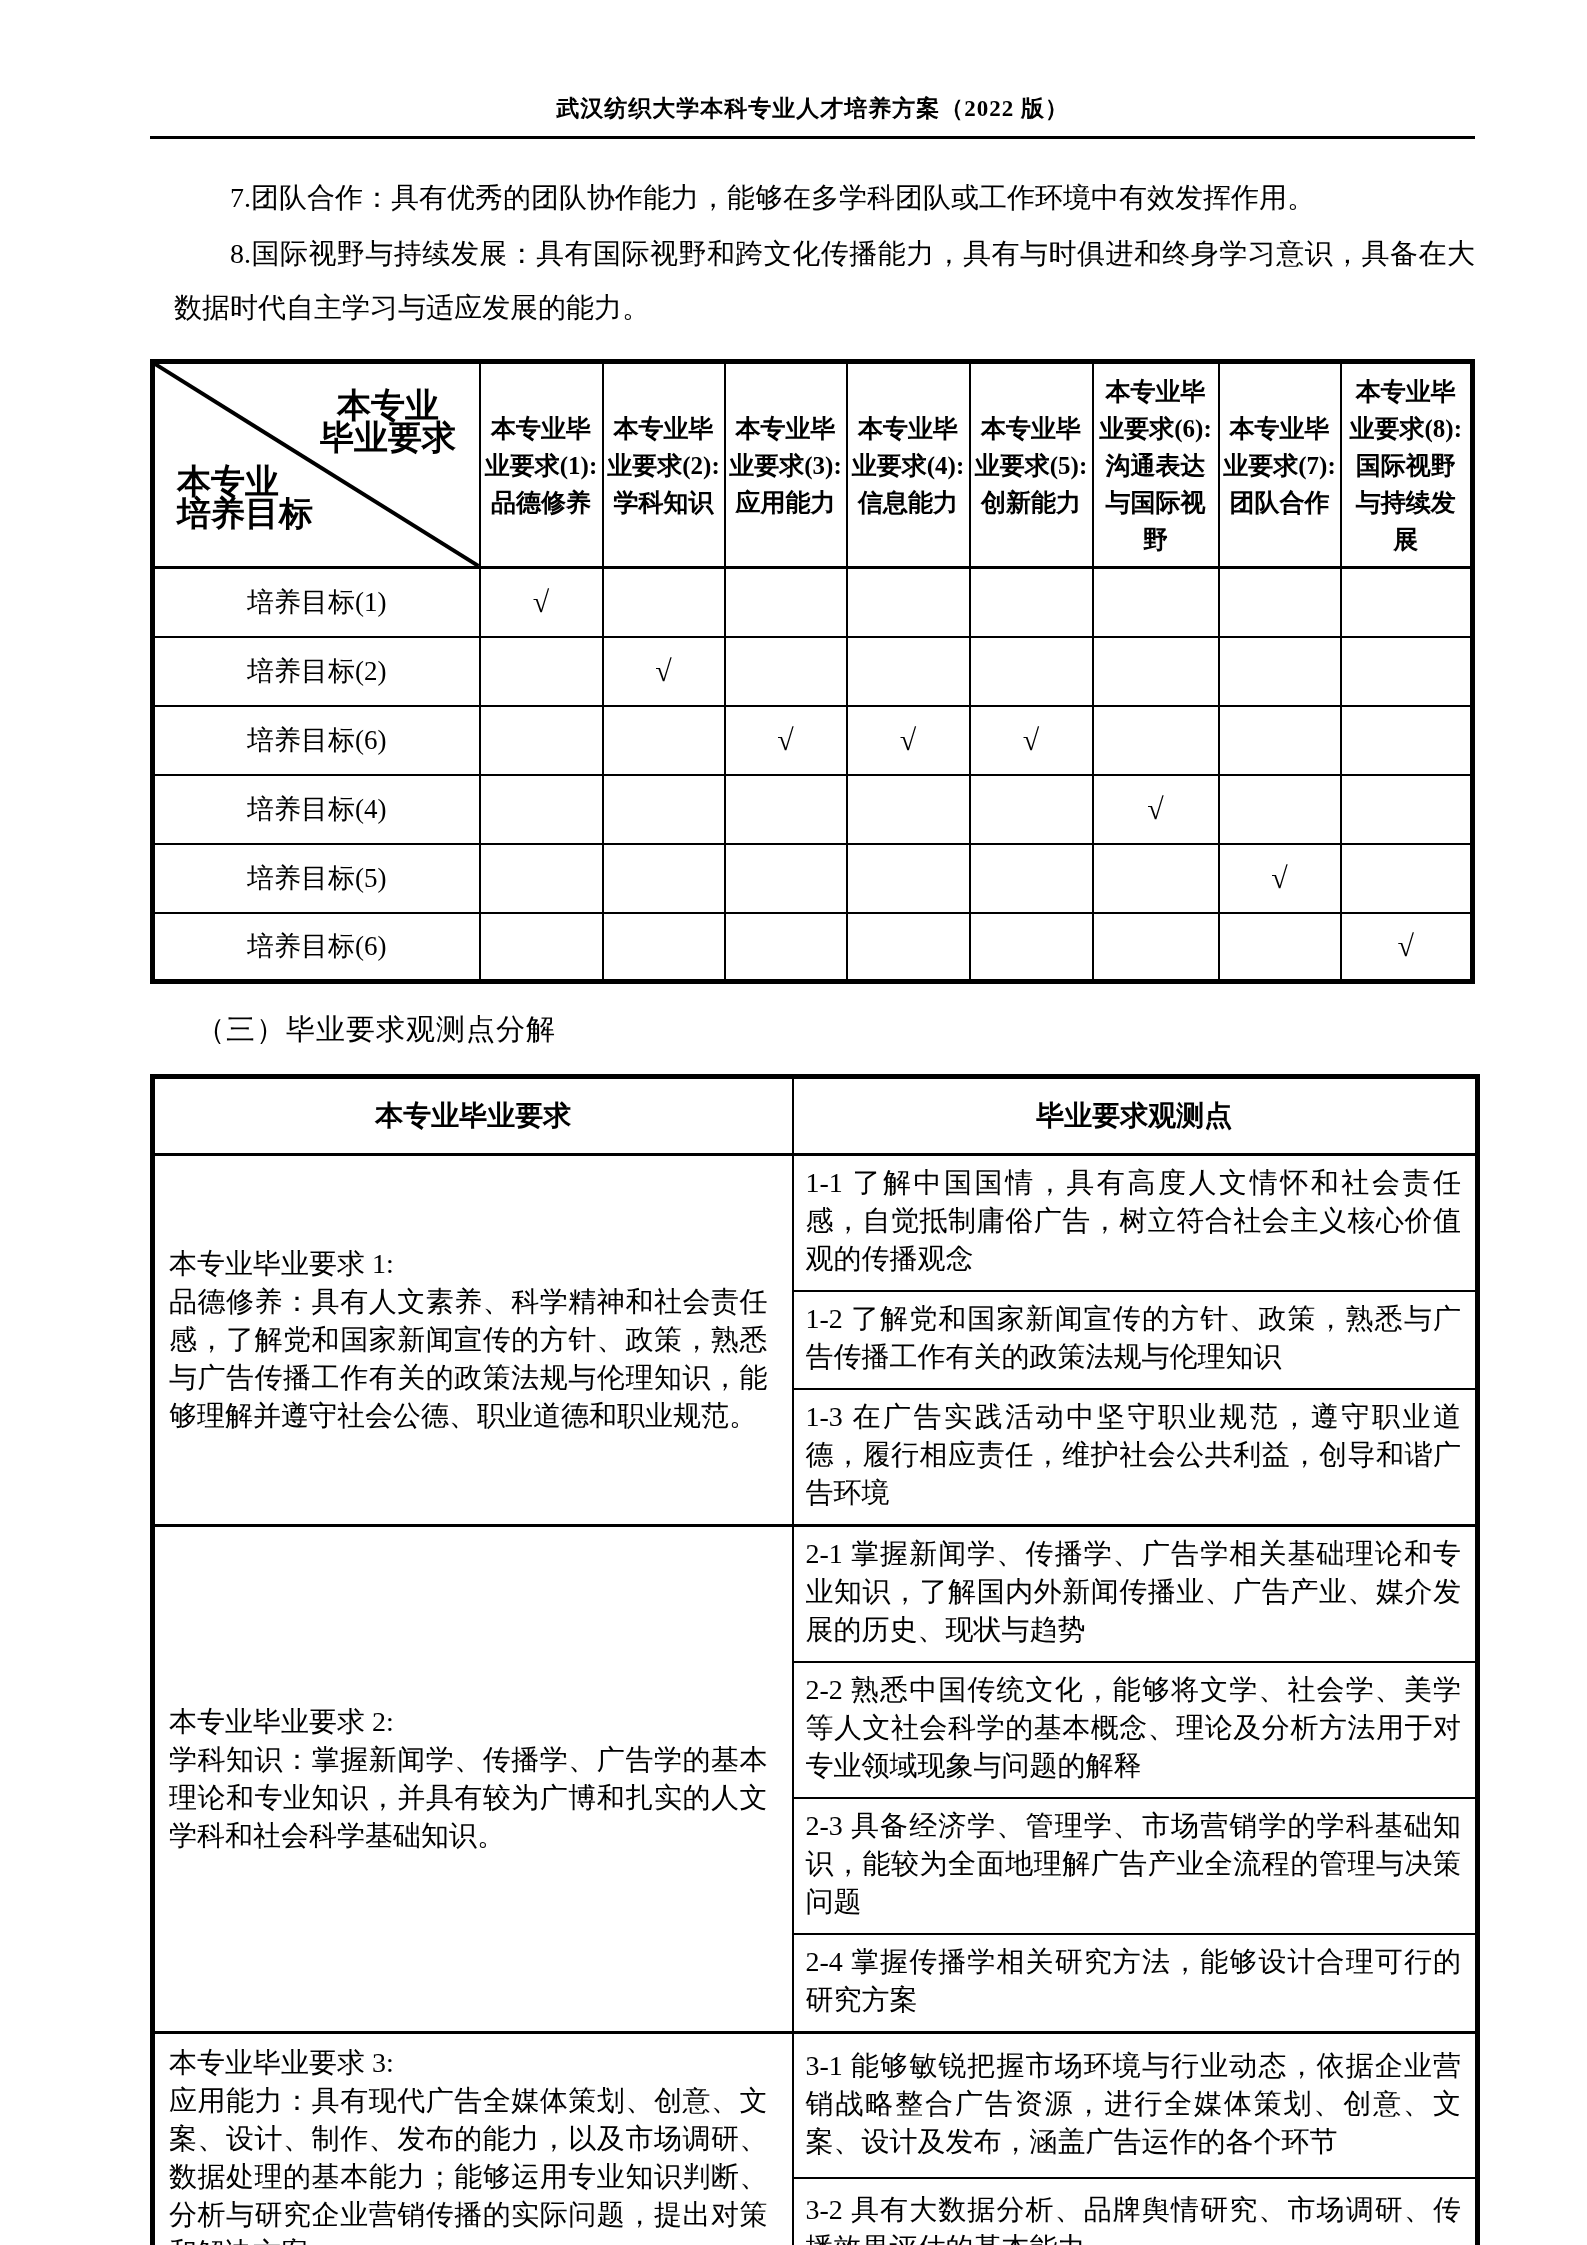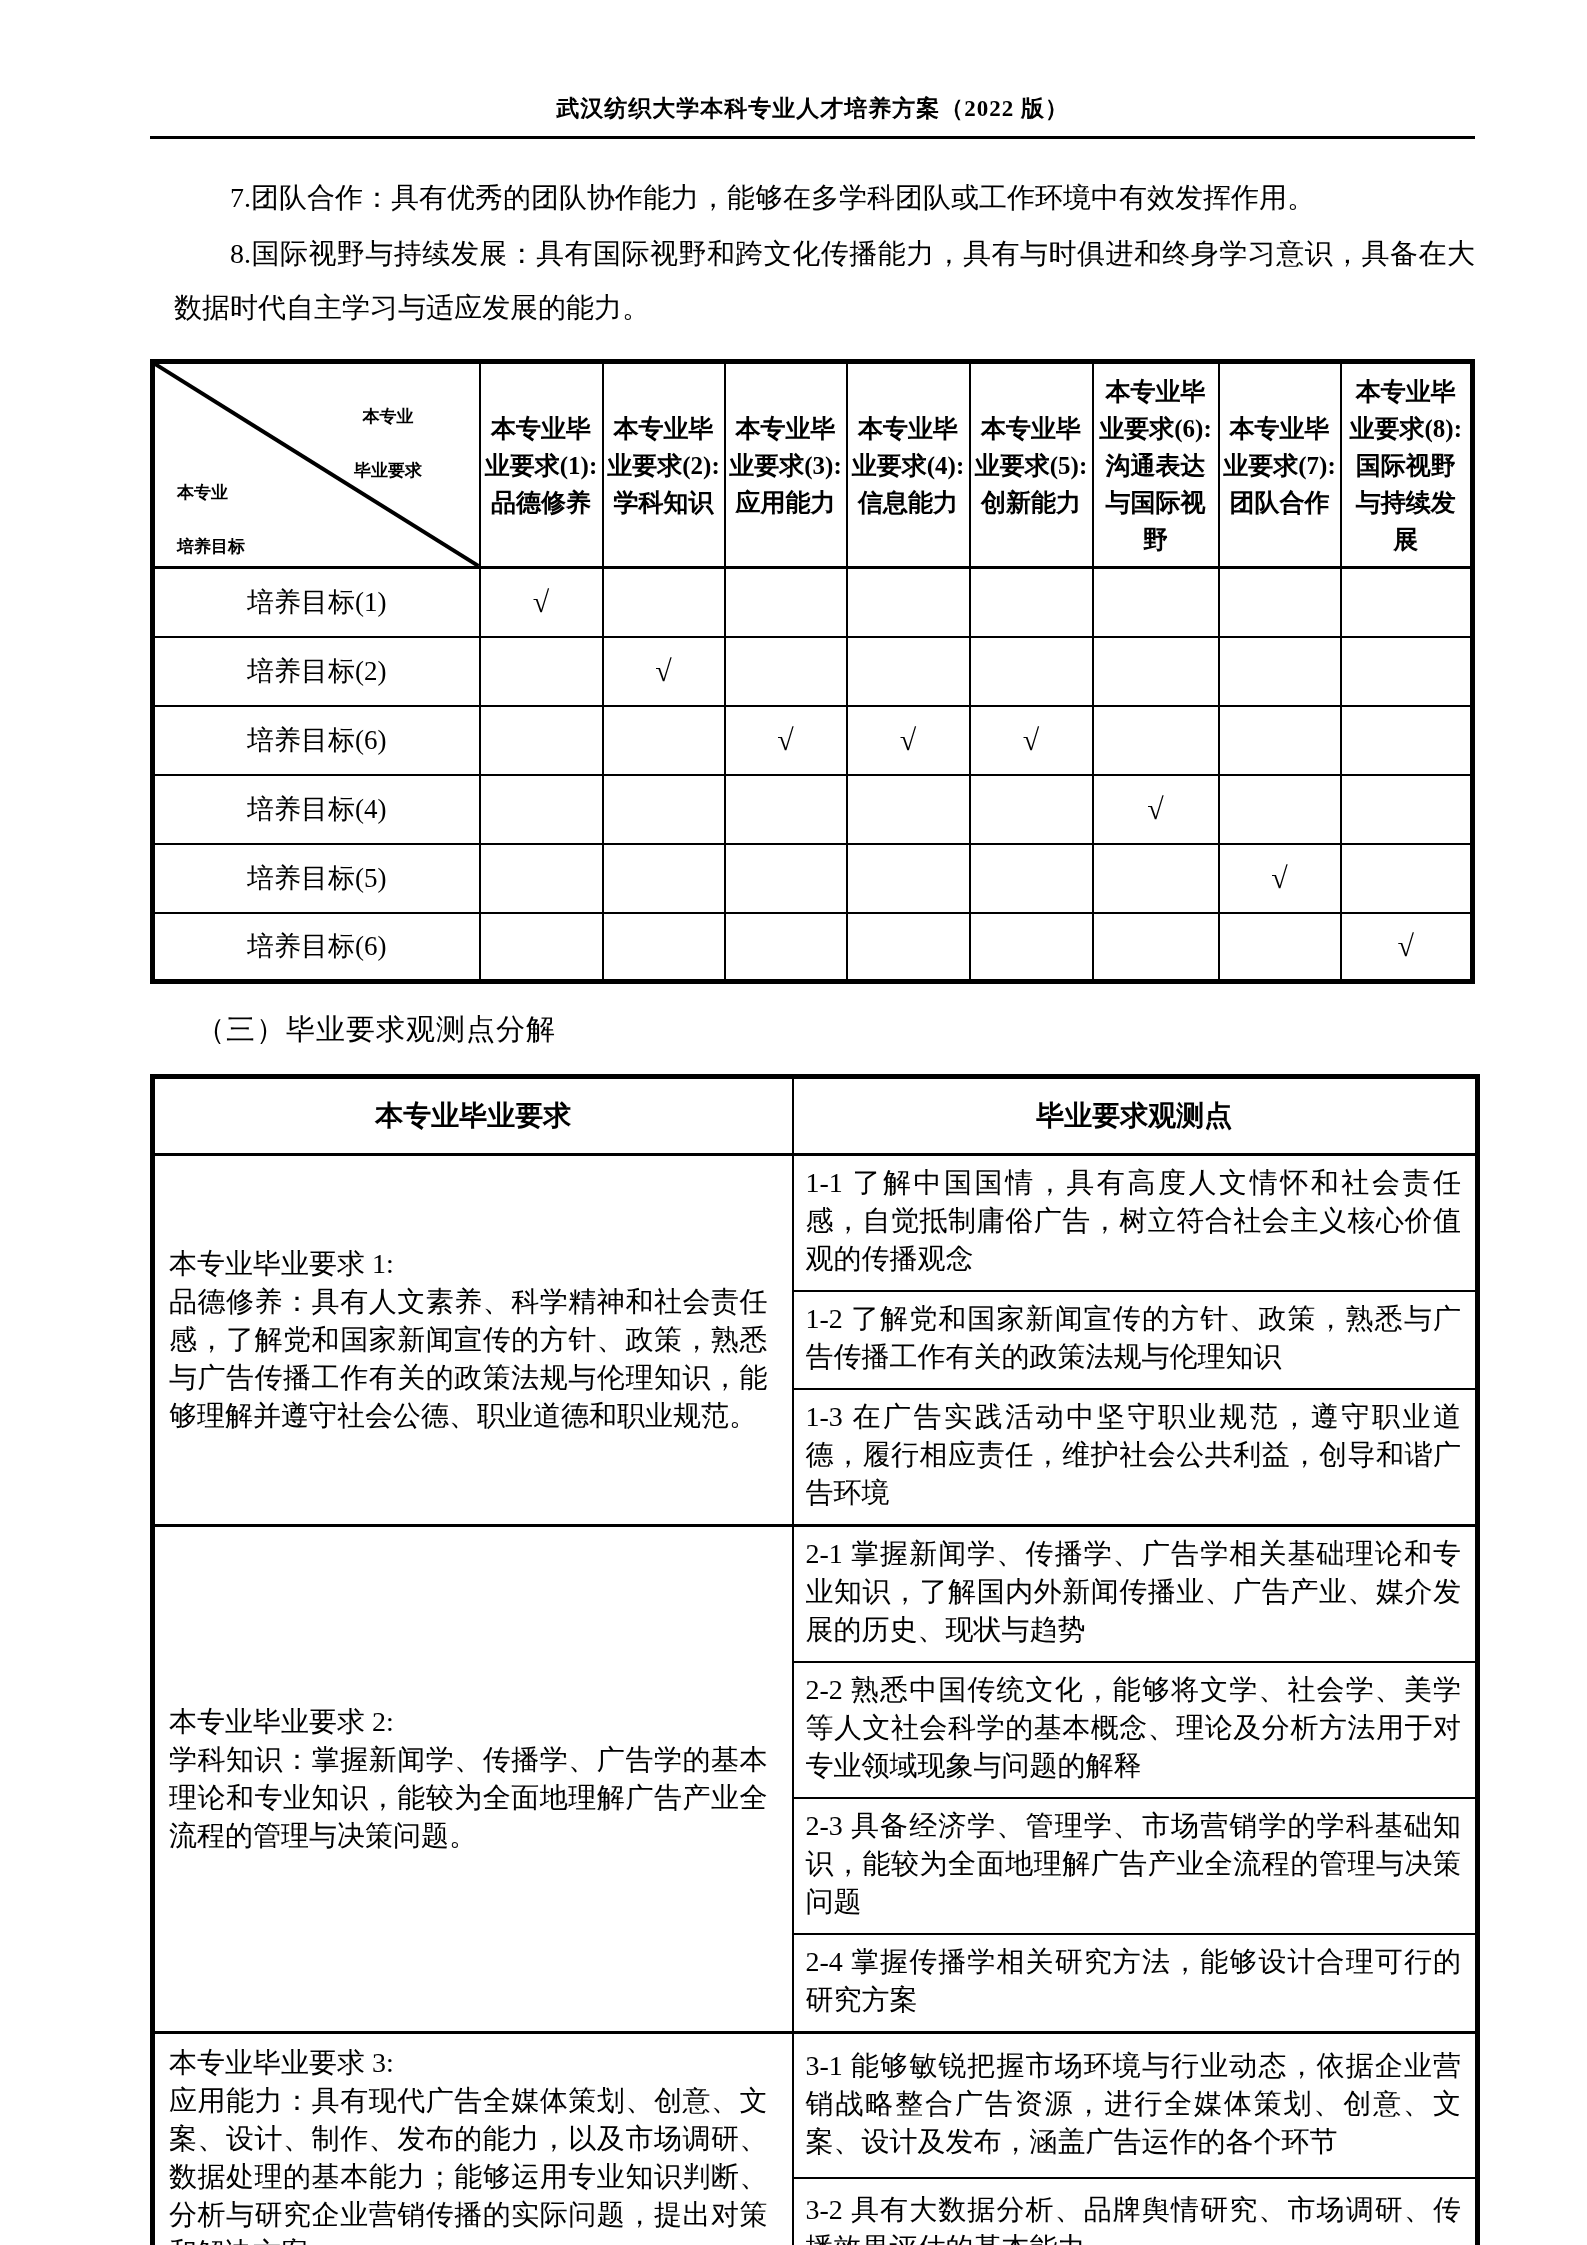--- a/index.html
+++ b/index.html
@@ -61,23 +61,23 @@
   }
   .matrix tr.hdr { height: 206px; }
   .matrix td.corner {
     position: relative;
     border-bottom: 3px solid #000;
     padding: 0;
   }
   .corner svg { position: absolute; left: 0; top: 0; width: 100%; height: 100%; display: block; }
   .corner .lbl {
     position: absolute;
-    font-size: 17px;
-    font-weight: bold;
-    line-height: 54px;
+    font-size: 34px;
+    font-weight: bold;
+    line-height: 32px;
     white-space: pre-line;
   }
   .corner .lbl.top { left: 158px; top: 26px; text-align: center; width: 150px; }
   .corner .lbl.bottom { left: 22px; top: 102px; text-align: left; }
   .matrix tr.data { height: 69px; }
   .matrix td.rowlabel {
     font-size: 27px;
     text-align: center;
     vertical-align: middle;
   }
@@ -260,21 +260,21 @@
       <td class="pt">1-1 了解中国国情，具有高度人文情怀和社会责任感，自觉抵制庸俗广告，树立符合社会主义核心价值观的传播观念</td>
     </tr>
     <tr>
       <td class="pt">1-2 了解党和国家新闻宣传的方针、政策，熟悉与广告传播工作有关的政策法规与伦理知识</td>
     </tr>
     <tr>
       <td class="pt">1-3 在广告实践活动中坚守职业规范，遵守职业道德，履行相应责任，维护社会公共利益，创导和谐广告环境</td>
     </tr>
     <tr class="group-start">
       <td class="req" rowspan="4">本专业毕业要求 2:
-学科知识：掌握新闻学、传播学、广告学的基本理论和专业知识，能较为全面地理解广告产业全流程的管理与决策问题。</td>
+学科知识：掌握新闻学、传播学、广告学的基本理论和专业知识，并具有较为广博和扎实的人文学科和社会科学基础知识。</td>
       <td class="pt">2-1 掌握新闻学、传播学、广告学相关基础理论和专业知识，了解国内外新闻传播业、广告产业、媒介发展的历史、现状与趋势</td>
     </tr>
     <tr>
       <td class="pt">2-2 熟悉中国传统文化，能够将文学、社会学、美学等人文社会科学的基本概念、理论及分析方法用于对专业领域现象与问题的解释</td>
     </tr>
     <tr>
       <td class="pt">2-3 具备经济学、管理学、市场营销学的学科基础知识，能较为全面地理解广告产业全流程的管理与决策问题</td>
     </tr>
     <tr>
       <td class="pt tall">2-4 掌握传播学相关研究方法，能够设计合理可行的研究方案</td>

